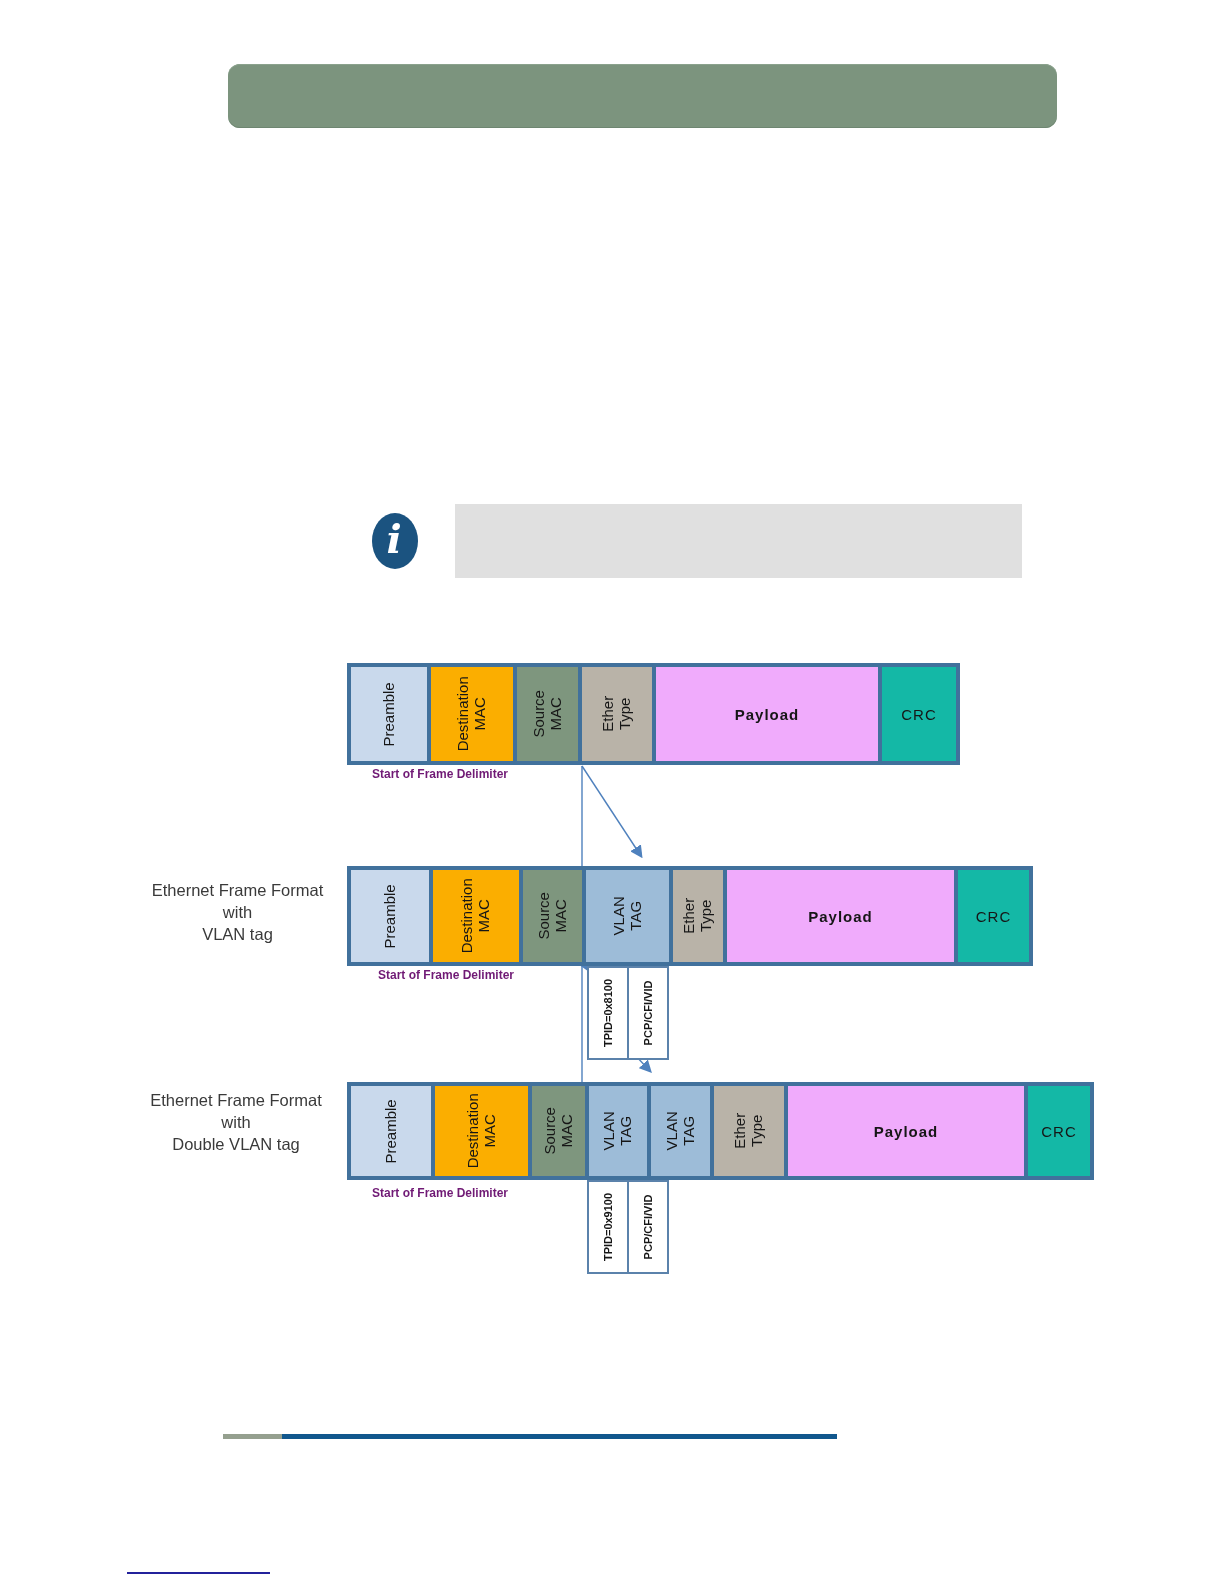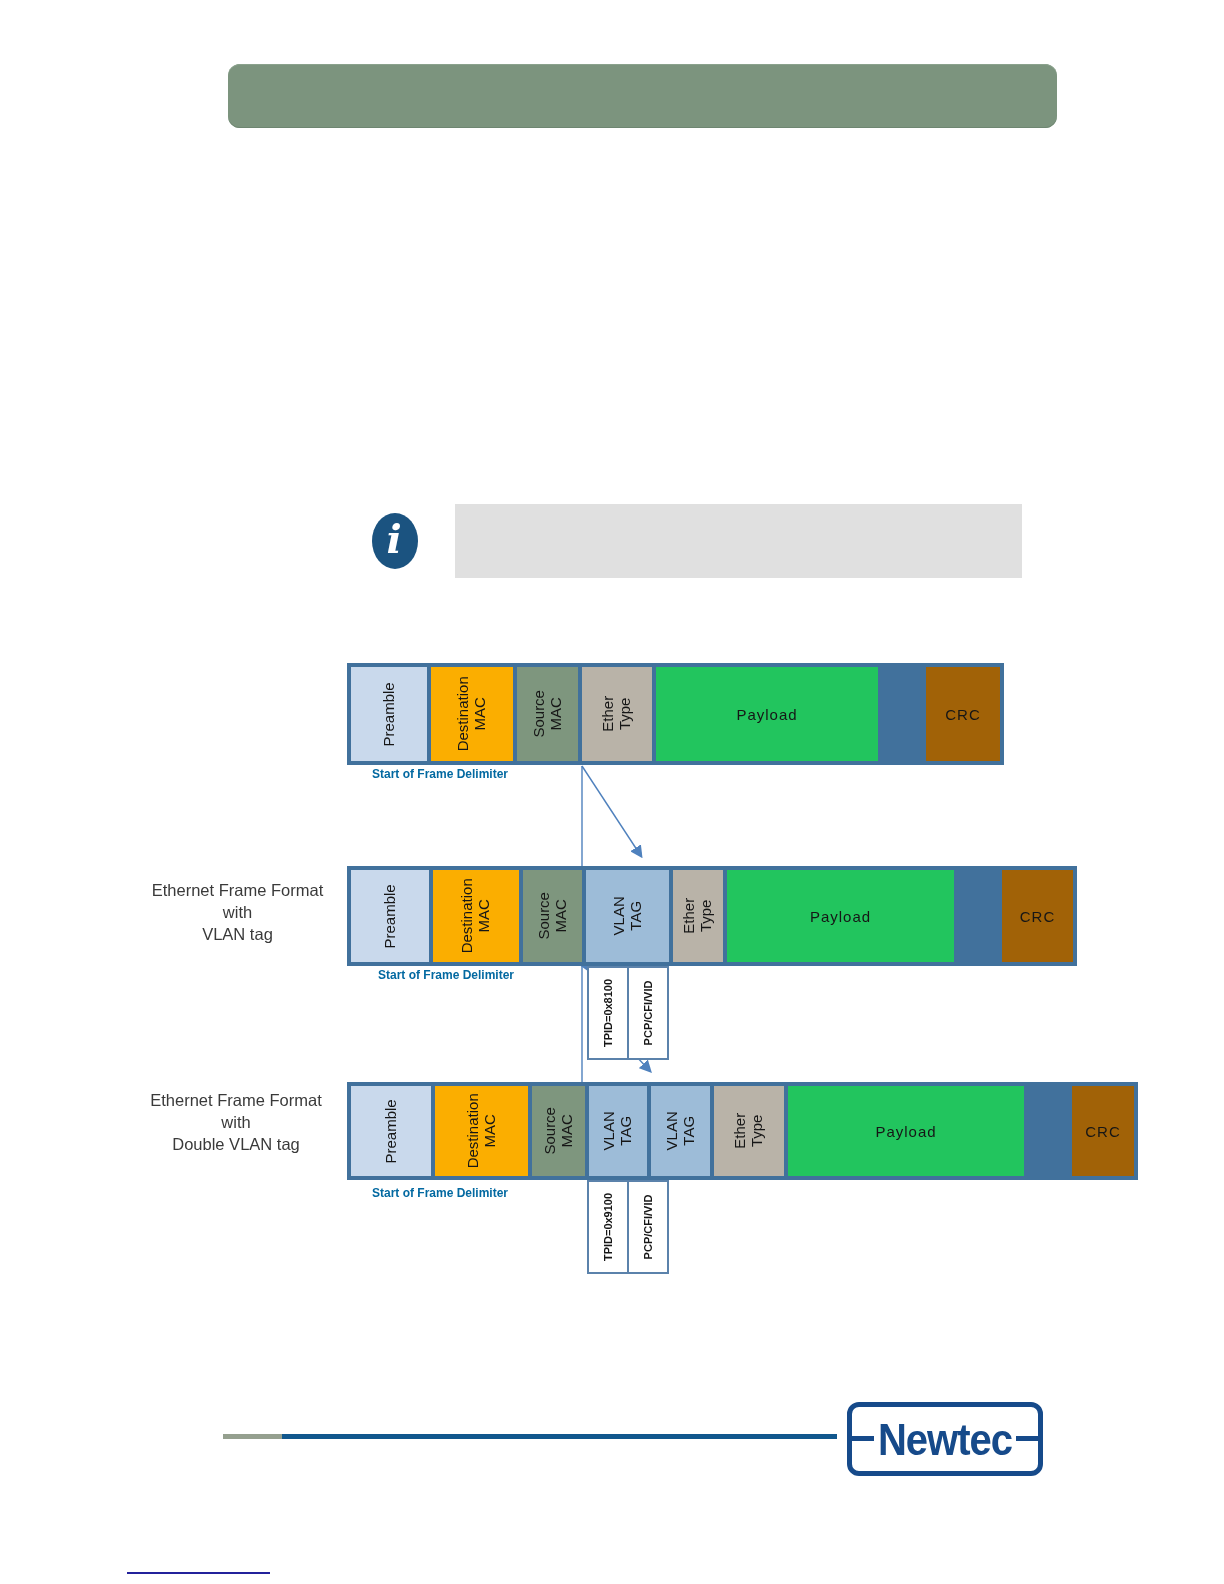--- a/index.html
+++ b/index.html
@@ -23,23 +23,23 @@
   .frame-row{display:flex;gap:4px;padding:4px;background:#41719c;box-sizing:border-box;}
   .field{flex:none;display:flex;align-items:center;justify-content:center;overflow:visible;}
   .field .vtext{transform:rotate(-90deg);white-space:pre-line;text-align:center;
                 font-size:15px;line-height:1.12;color:#161616;width:max-content;}
   .field .htext{font-size:15px;letter-spacing:1px;color:#161616;white-space:pre-line;text-align:center;}
   .f-preamble{background:#c9d9ec;}
   .f-dest{background:#fbae00;}
   .f-src{background:#7e967e;}
   .f-ether{background:#b9b3a8;}
   .f-vlan{background:#9dbcd8;}
-  .f-payload{background:#22c55e;}
-  .f-crc{background:#a16207;margin-left:44px;}
-  .sof{font-size:12px;font-weight:bold;color:#0369a1;}
+  .f-payload{background:#f0abfc;font-weight:bold;}
+  .f-crc{background:#14b8a6;}
+  .sof{font-size:12px;font-weight:bold;color:#701a75;}
 
   
   .callout{display:flex;}
   .co-box{width:38px;height:90px;background:#ffffff;border:2px solid #5b82ab;
           display:flex;align-items:center;justify-content:center;}
   .co-box + .co-box{margin-left:-2px;}
   .co-text{transform:rotate(-90deg);font-size:11px;font-weight:bold;color:#161616;
            white-space:nowrap;width:max-content;}
 
   
@@ -194,18 +194,15 @@
     <div class="co-box">
       <span class="co-text">TPID=0x9100</span>
       </div>
     <div class="co-box">
       <span class="co-text">PCP/CFI/VID</span>
       </div>
   </div>
 
   <div class="abs footer-rule-gray"></div>
   <div class="abs footer-rule-blue"></div>
-  <div class="abs newtec-logo">
-    <span class="brand">Newtec</span>
-  </div>
   <div class="abs footnote-rule"></div>
 
 </div>
 
 </body></html>

